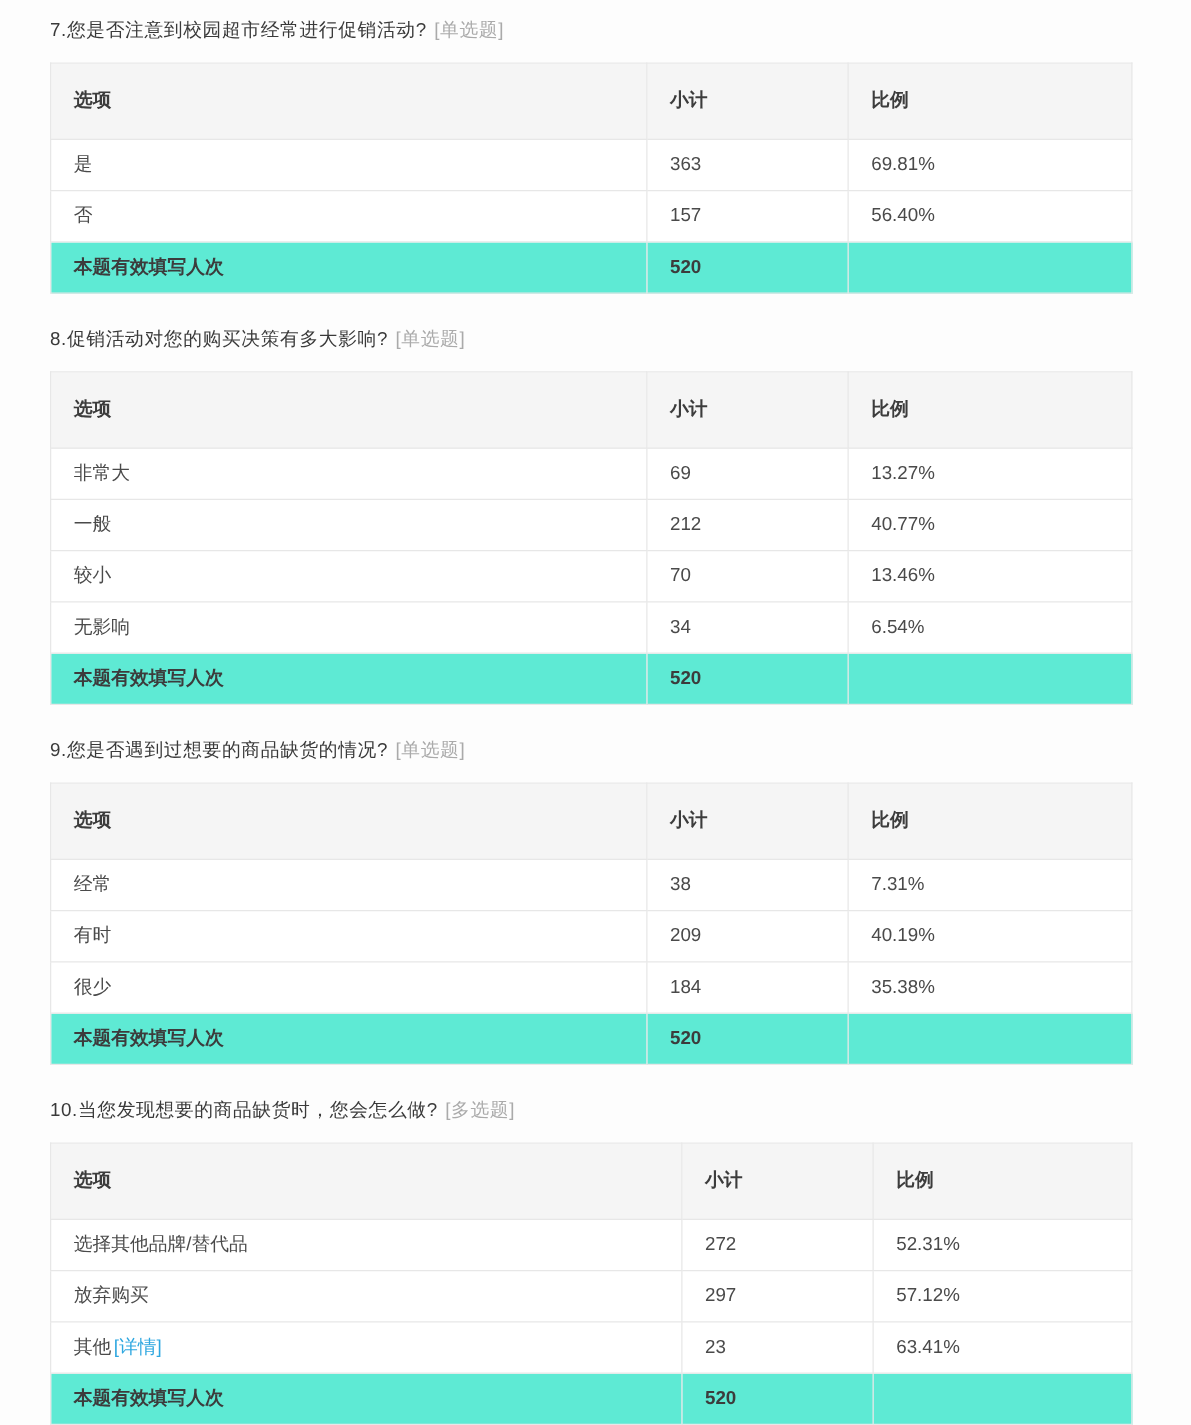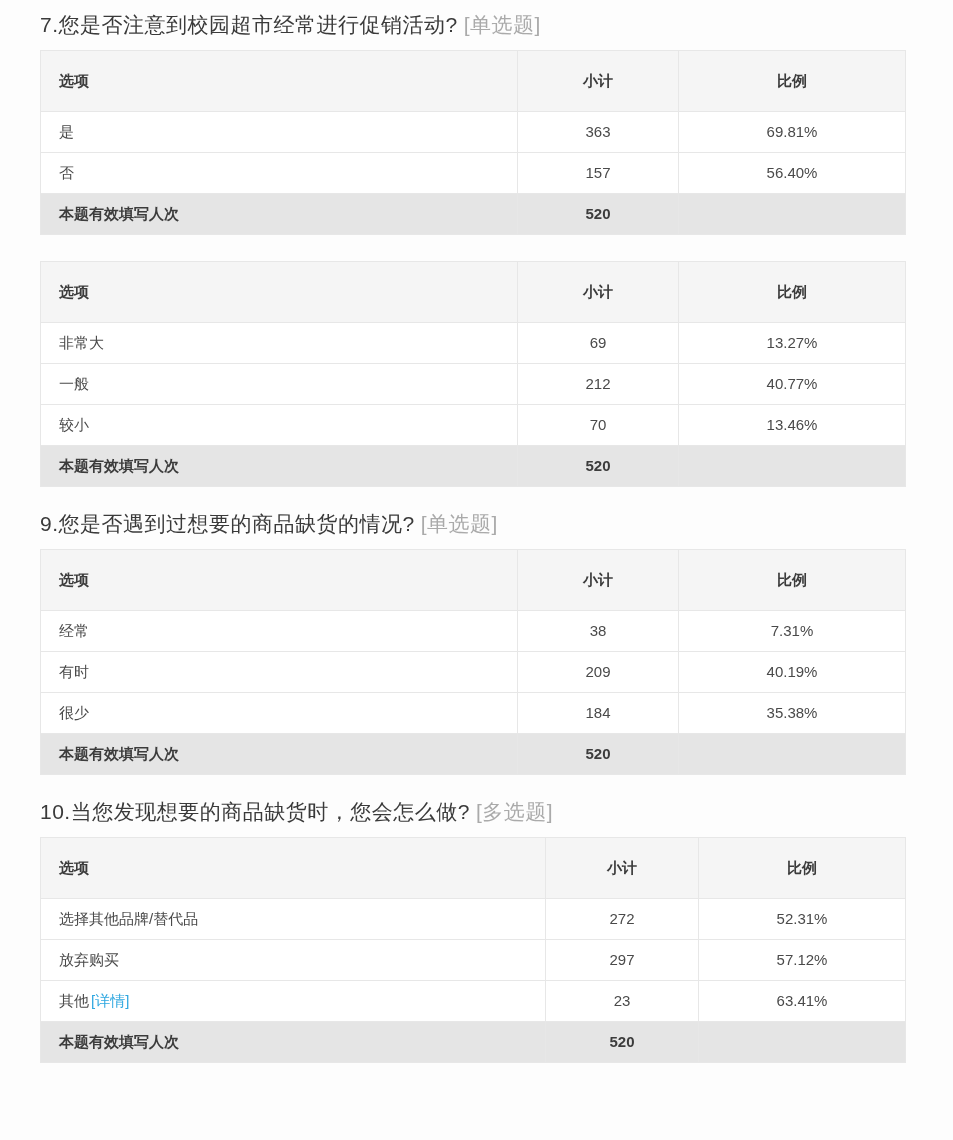--- a/index.html
+++ b/index.html
@@ -10,21 +10,21 @@
     color: #444;
   }
   .page {
     width: 953px;
     min-height: 1140px;
     padding: 14px 48px 10px 40px;
   }
   .question { margin-bottom: 26px; }
   .question:last-child { margin-bottom: 0; }
   .q-title {
-    font-size: 21px;
+    font-size: 15px;
     font-weight: 400;
     color: #3a3a3a;
     line-height: 22px;
     margin-bottom: 14px;
     letter-spacing: 0.5px;
   }
   .q-tag {
     color: #aaaaaa;
     margin-left: 6px;
   }
@@ -46,23 +46,23 @@
     color: #3c3c3c;
     padding: 22px 18px;
     height: 37px;
     margin-top: 36px;
   }
   table.stats td {
     padding: 12px 18px;
     height: 40px;
   }
   th.c1, td.c1 { text-align: left; }
-  th.cc, td.cc { text-align: center; }
+  th.cc, td.cc { text-align: left; }
   tr.total td {
-    background: #e5e5e5;
+    background: #5eead4;
     font-weight: 700;
     color: #3c3c3c;
   }
   .tblA col.col-opt { width: 477px; }
   .tblA col.col-cnt { width: 161px; }
   .tblA col.col-pct { width: 227px; }
   .tblB col.col-opt { width: 505px; }
   .tblB col.col-cnt { width: 153px; }
   .tblB col.col-pct { width: 207px; }
   a.detail-link {
@@ -106,20 +106,21 @@
         <tr class="total">
           <td class="c1">本题有效填写人次</td>
           <td class="cc">520</td>
           <td class="cc"></td>
         </tr>
       </tbody>
     </table>
   </section>
 
   <section class="question">
+    <h2 class="q-title"><span>8.促销活动对您的购买决策有多大影响?</span><span class="q-tag">[单选题]</span></h2>
     <table class="stats tblA">
       <colgroup>
           <col class="col-opt">
           <col class="col-cnt">
           <col class="col-pct">
         </colgroup>
       <thead>
         <tr>
           <th class="c1">选项</th>
           <th class="cc">小计</th>
@@ -134,20 +135,25 @@
         </tr>
         <tr>
           <td class="c1">一般</td>
           <td class="cc">212</td>
           <td class="cc">40.77%</td>
         </tr>
         <tr>
           <td class="c1">较小</td>
           <td class="cc">70</td>
           <td class="cc">13.46%</td>
+        </tr>
+        <tr>
+          <td class="c1">无影响</td>
+          <td class="cc">34</td>
+          <td class="cc">6.54%</td>
         </tr>
         <tr class="total">
           <td class="c1">本题有效填写人次</td>
           <td class="cc">520</td>
           <td class="cc"></td>
         </tr>
       </tbody>
     </table>
   </section>
 

